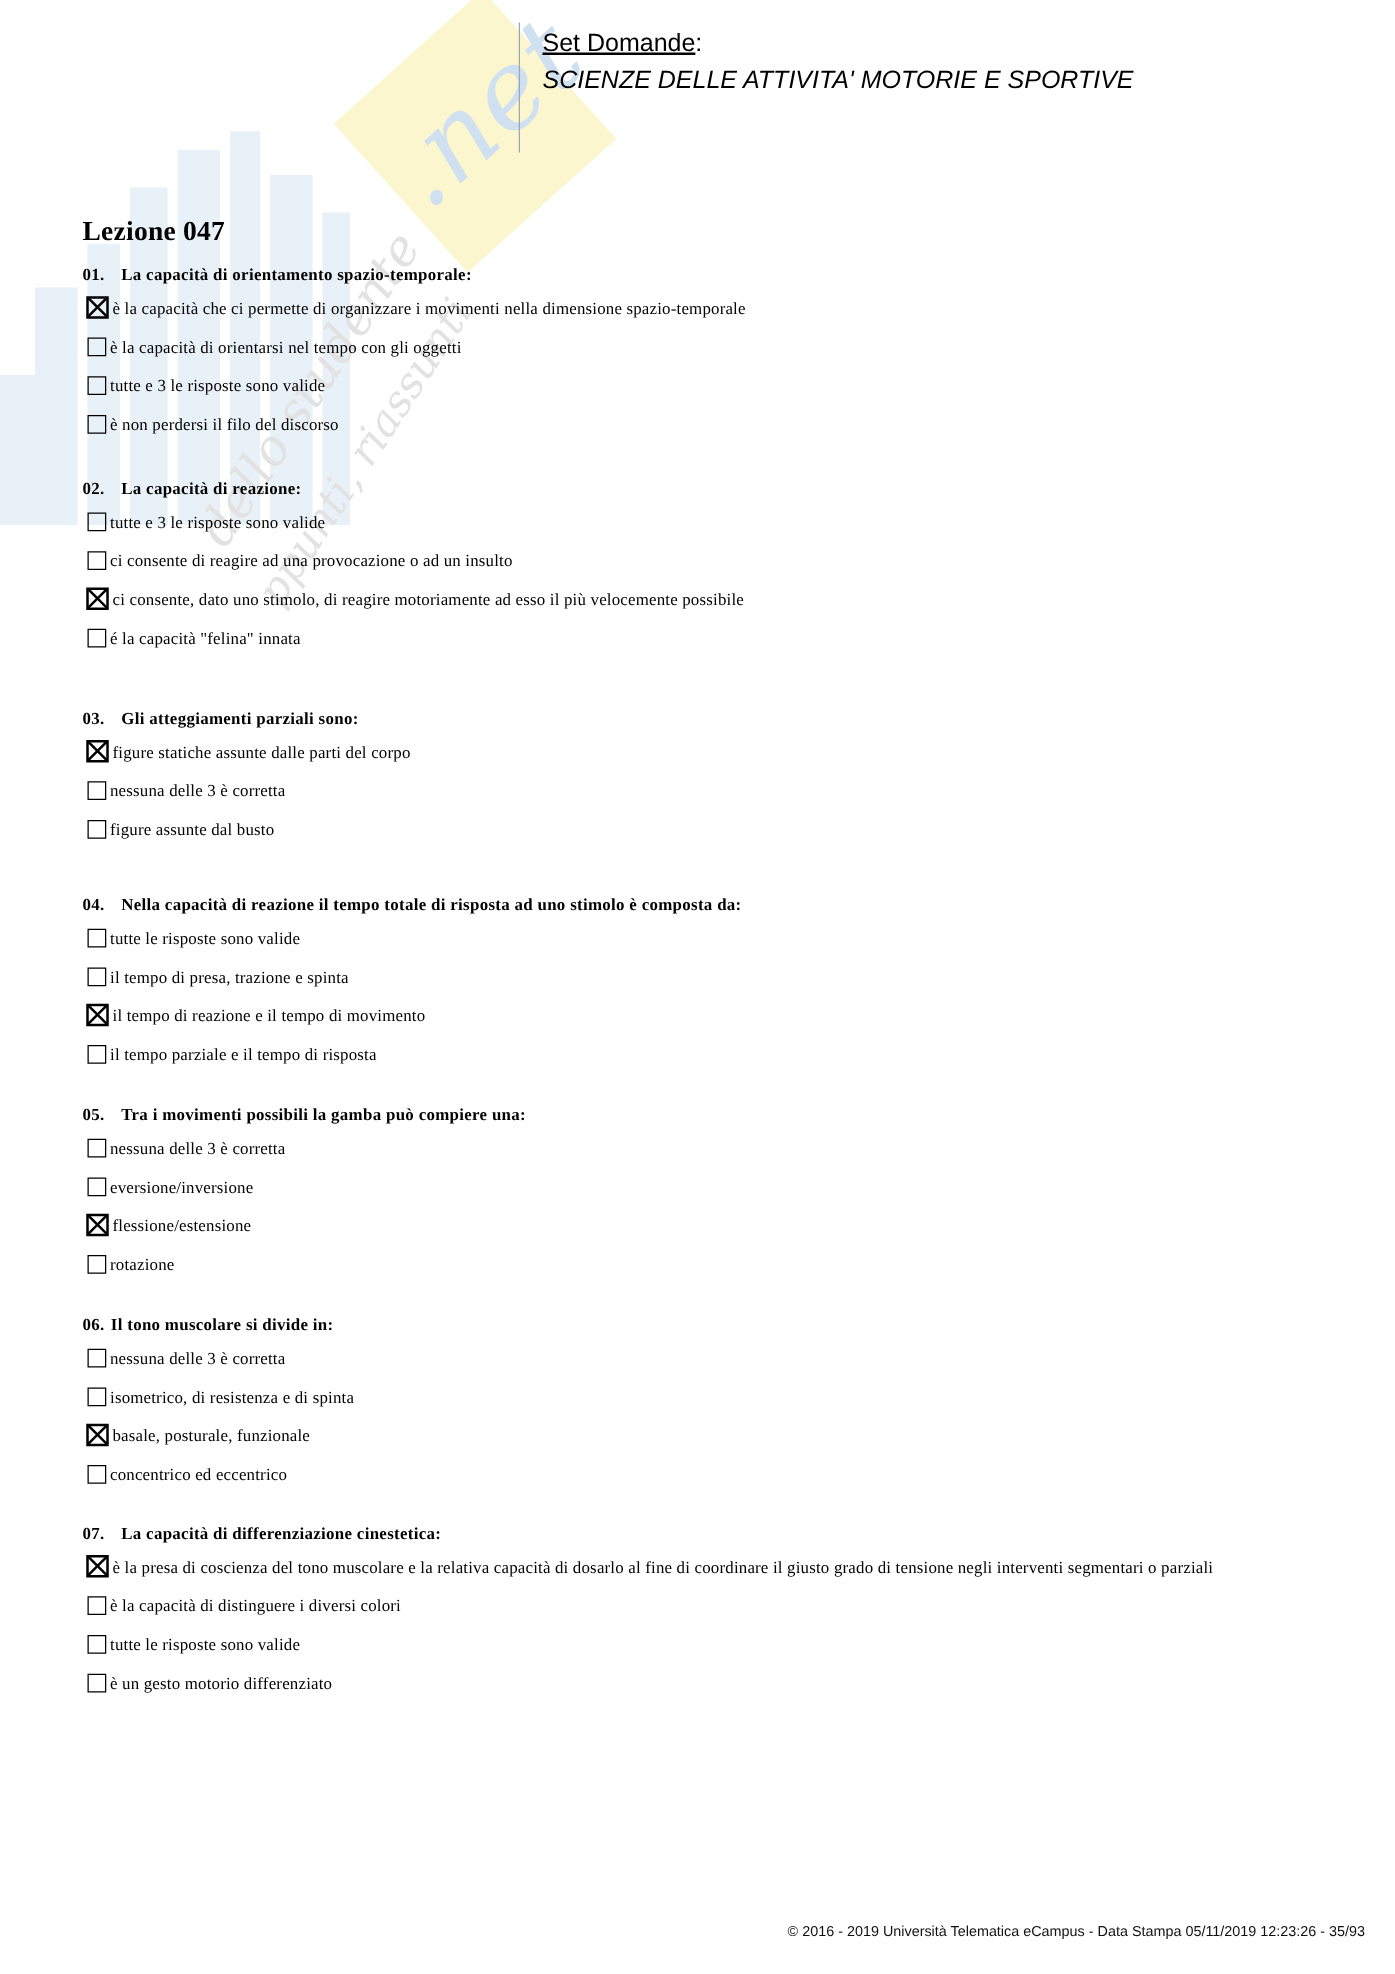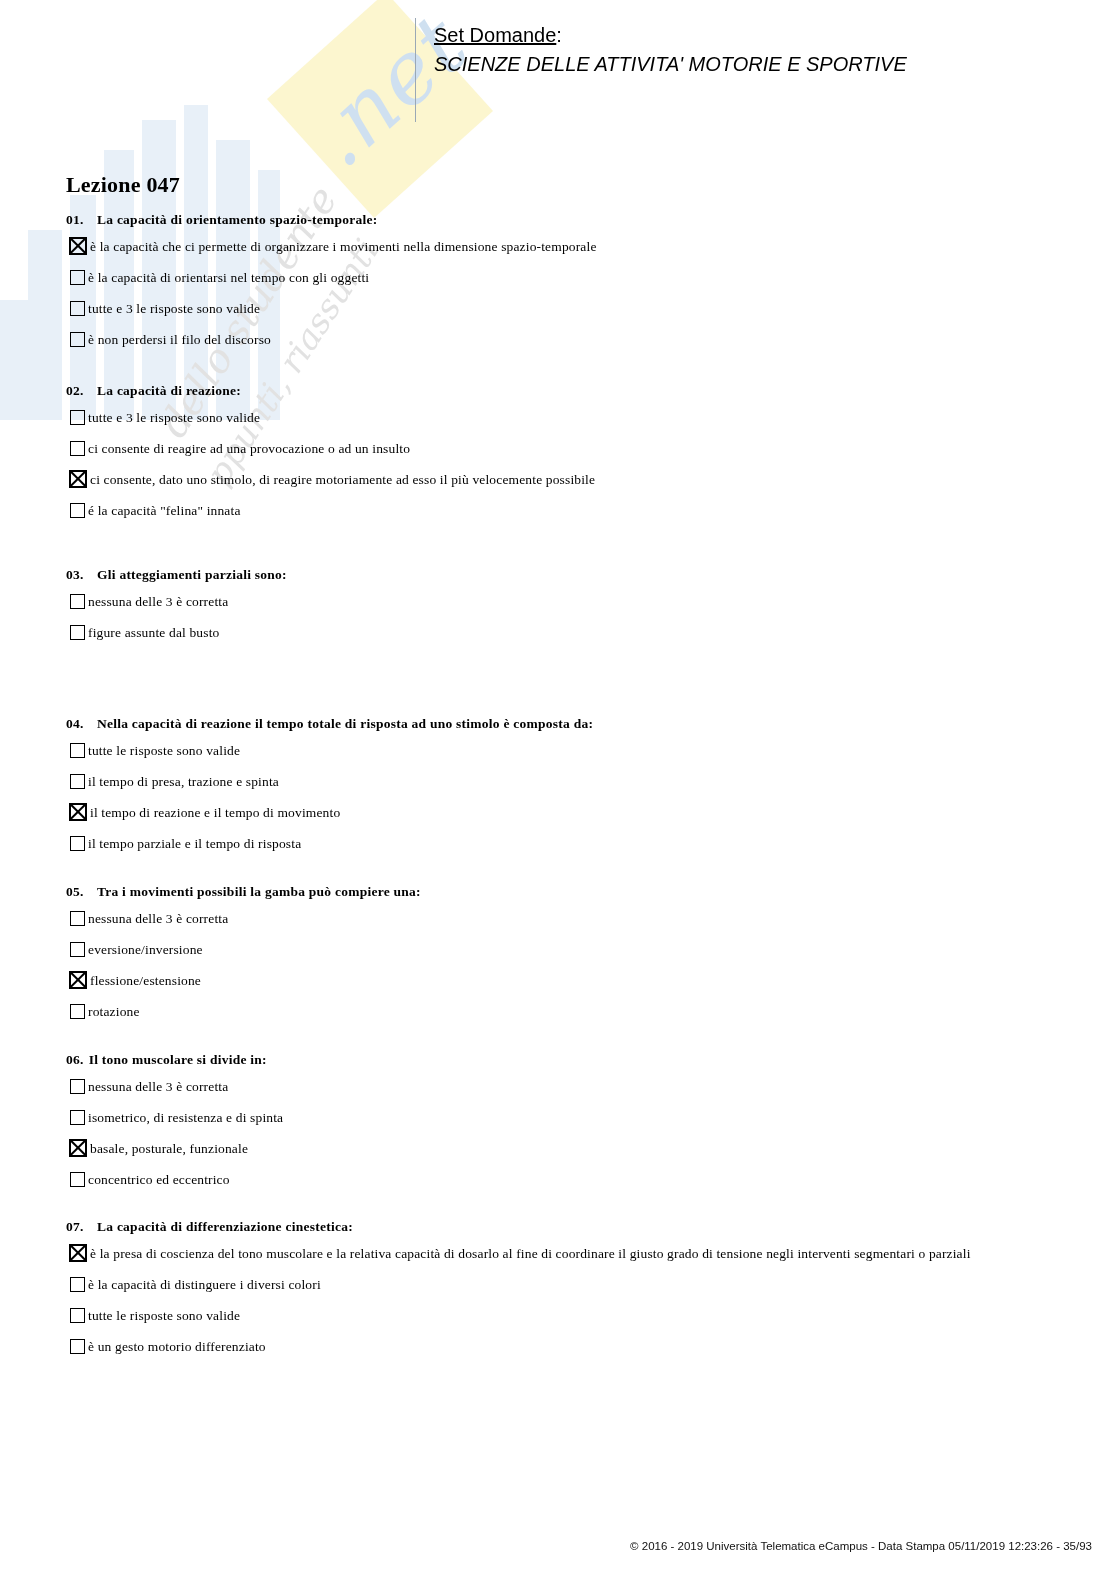--- a/index.html
+++ b/index.html
@@ -278,20 +278,24 @@
             <span class="option-text">ci consente, dato uno stimolo, di reagire motoriamente ad esso il più velocemente possibile</span>
           </div>
           <div class="option-row">
             <span class="checkbox"></span>
             <span class="option-text">é la capacità "felina" innata</span>
           </div>
         </div>
         <div class="question-block" style="top: 567px;">
           <div class="q-title"><span class="q-num tabbed">03.</span><span>Gli atteggiamenti parziali sono:</span></div>
           <div class="option-row">
+            <span class="checkbox checked"></span>
+            <span class="option-text">figure statiche assunte dalle parti del corpo</span>
+          </div>
+          <div class="option-row">
             <span class="checkbox"></span>
             <span class="option-text">nessuna delle 3 è corretta</span>
           </div>
           <div class="option-row">
             <span class="checkbox"></span>
             <span class="option-text">figure assunte dal busto</span>
           </div>
         </div>
         <div class="question-block" style="top: 716px;">
           <div class="q-title"><span class="q-num tabbed">04.</span><span>Nella capacità di reazione il tempo totale di risposta ad uno stimolo è composta da:</span></div>

